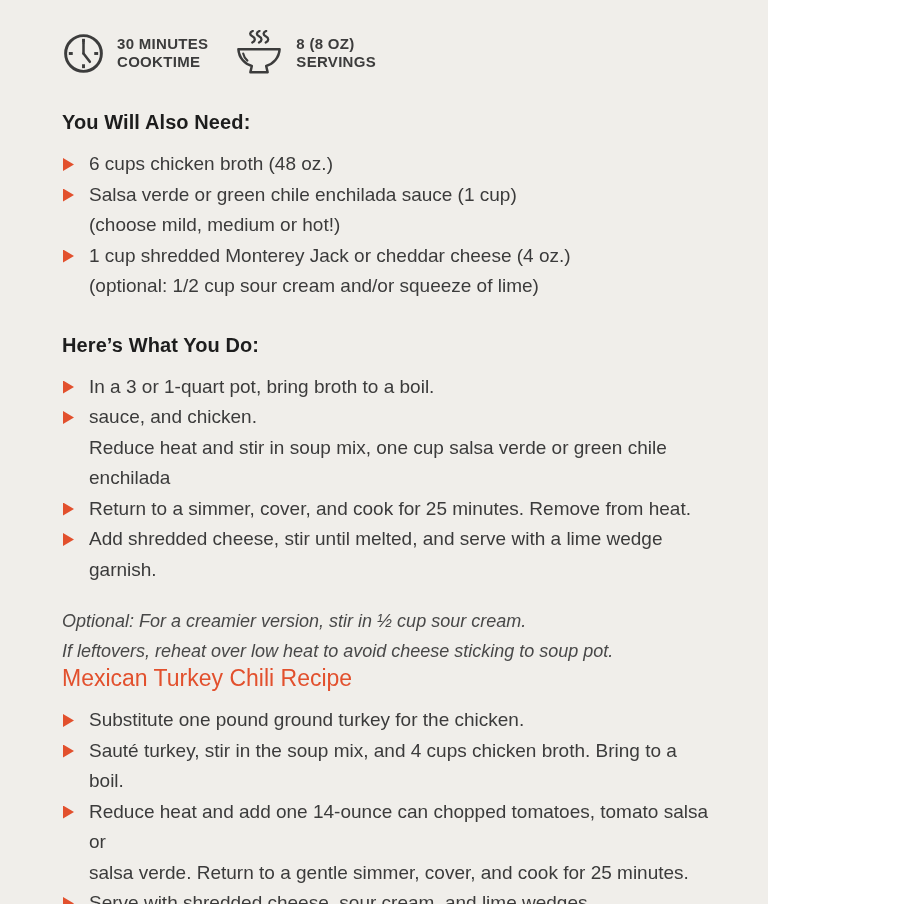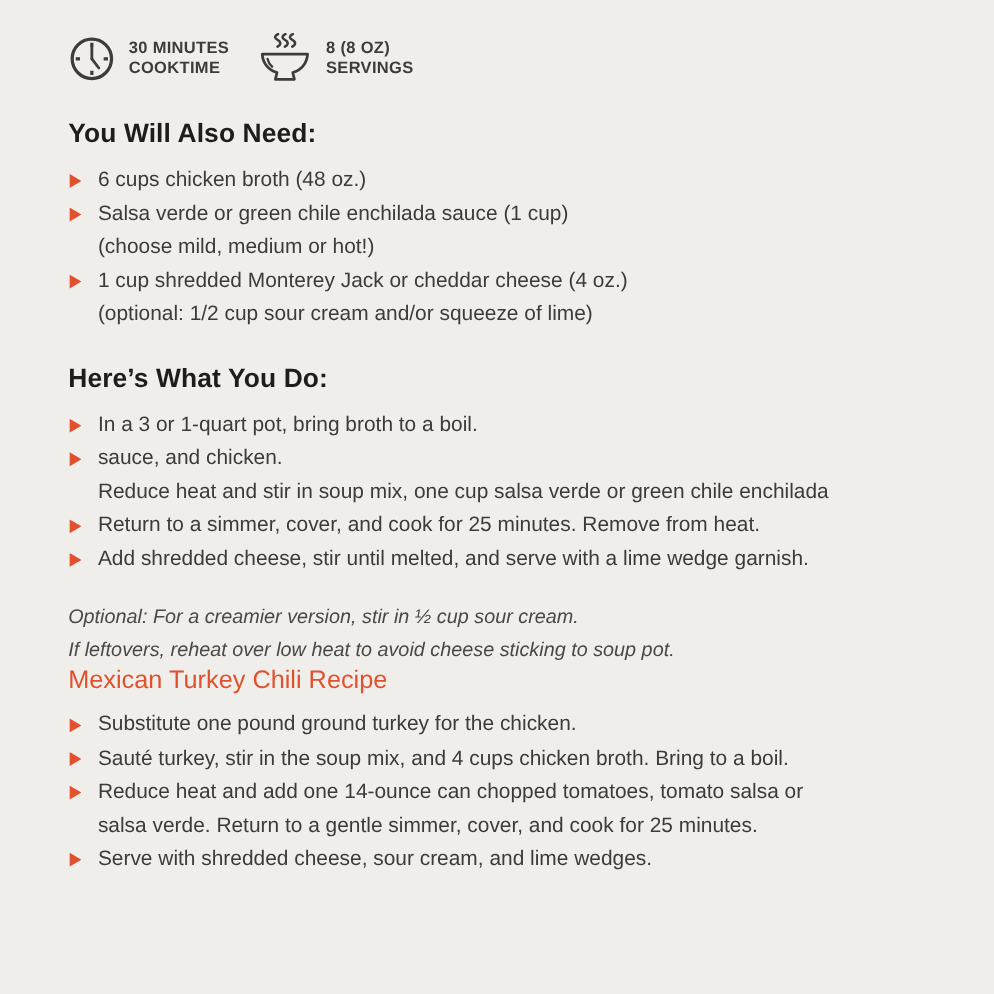--- a/index.html
+++ b/index.html
@@ -7,21 +7,21 @@
     --text: #3b3b3b;
     --heading: #1d1d1d;
     --background: #f0eeea;
     --icon: #3c3c3c;
   }
   * { box-sizing: border-box; }
   html, body { margin: 0; padding: 0; }
   body { font-family: "Liberation Sans", sans-serif; }
 
   .page {
-    width: 904px;
+    width: 768px;
     height: 904px;
     position: relative;
     overflow: hidden;
     background-color: var(--background);
     background-image:
       repeating-linear-gradient(90deg,
         rgba(120,115,105,0.05) 0px, rgba(120,115,105,0.05) 2px,
         rgba(255,255,255,0.0) 2px, rgba(255,255,255,0.0) 9px),
       repeating-linear-gradient(90deg,
         rgba(255,255,255,0.55) 0px, rgba(255,255,255,0.0) 40px,
@@ -49,21 +49,21 @@
     font-weight: 700;
     font-size: 15px;
     line-height: 18px;
     letter-spacing: 0.3px;
     color: var(--icon);
     text-transform: uppercase;
   }
 
   h2 {
     margin: 0 0 15px 0;
-    font-size: 24px;
+    font-size: 20px;
     line-height: 24px;
     font-weight: 700;
     color: var(--heading);
     letter-spacing: 0.1px;
   }
   h2.steps-heading   { margin-top: 31px; }
   h2.variation-heading { margin-top: 34px; margin-bottom: 11px; }
 
   .subtitle {
     color: var(--accent);

